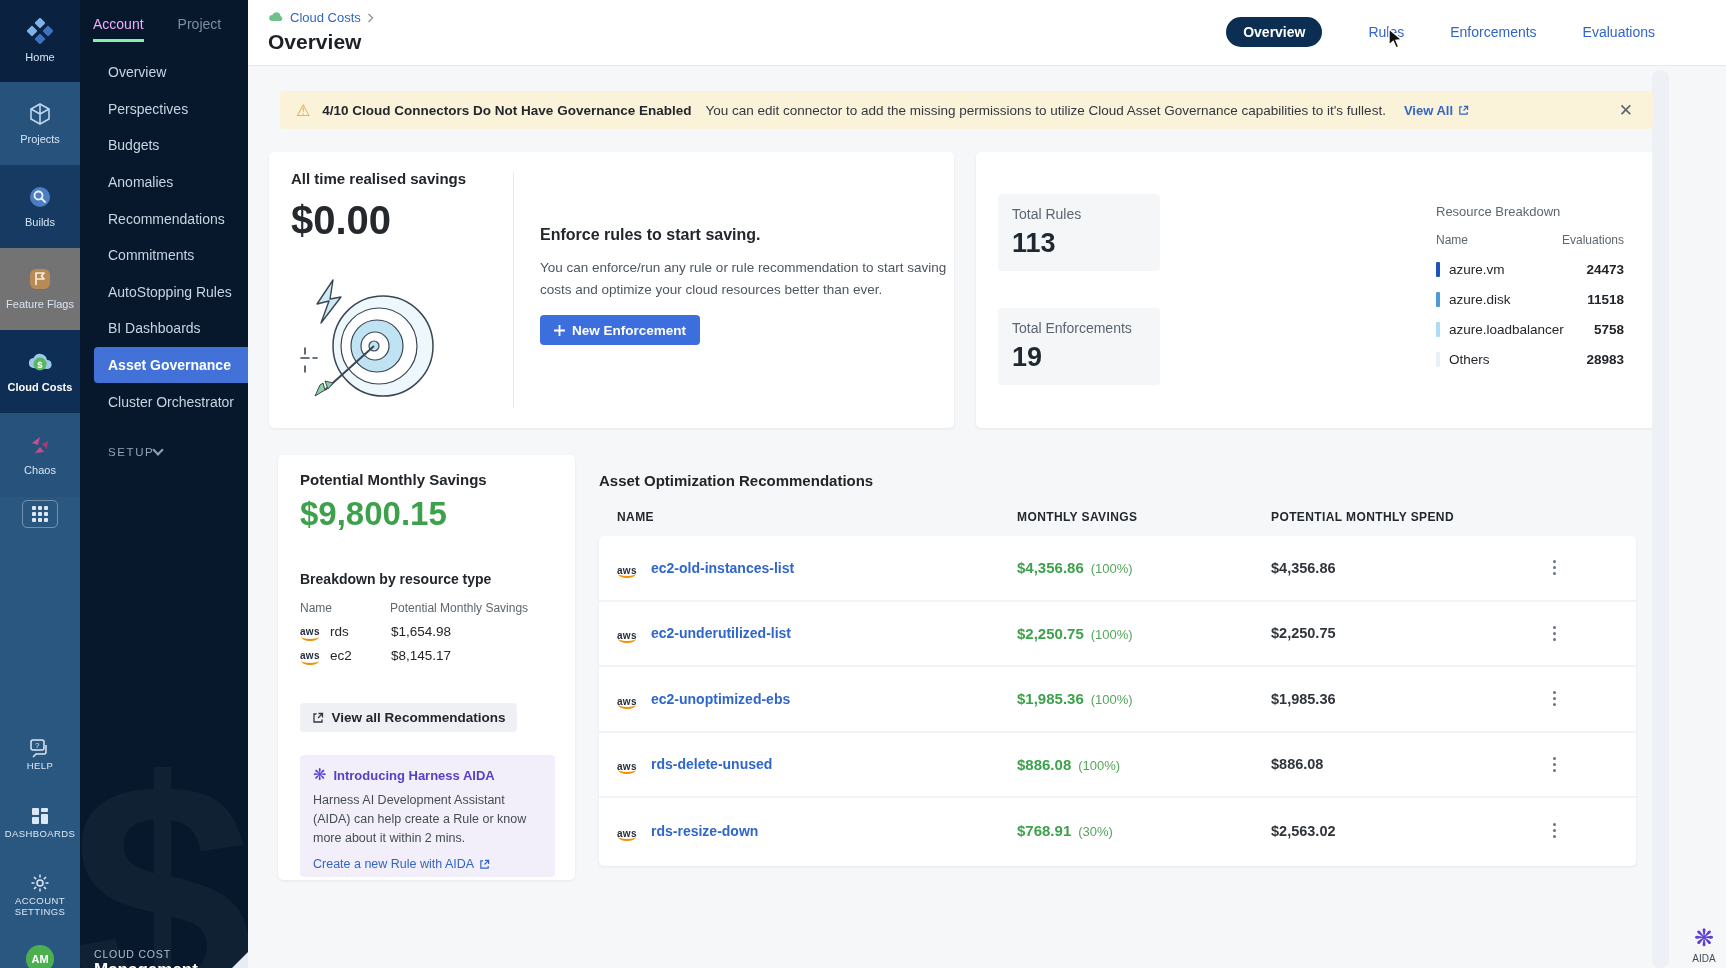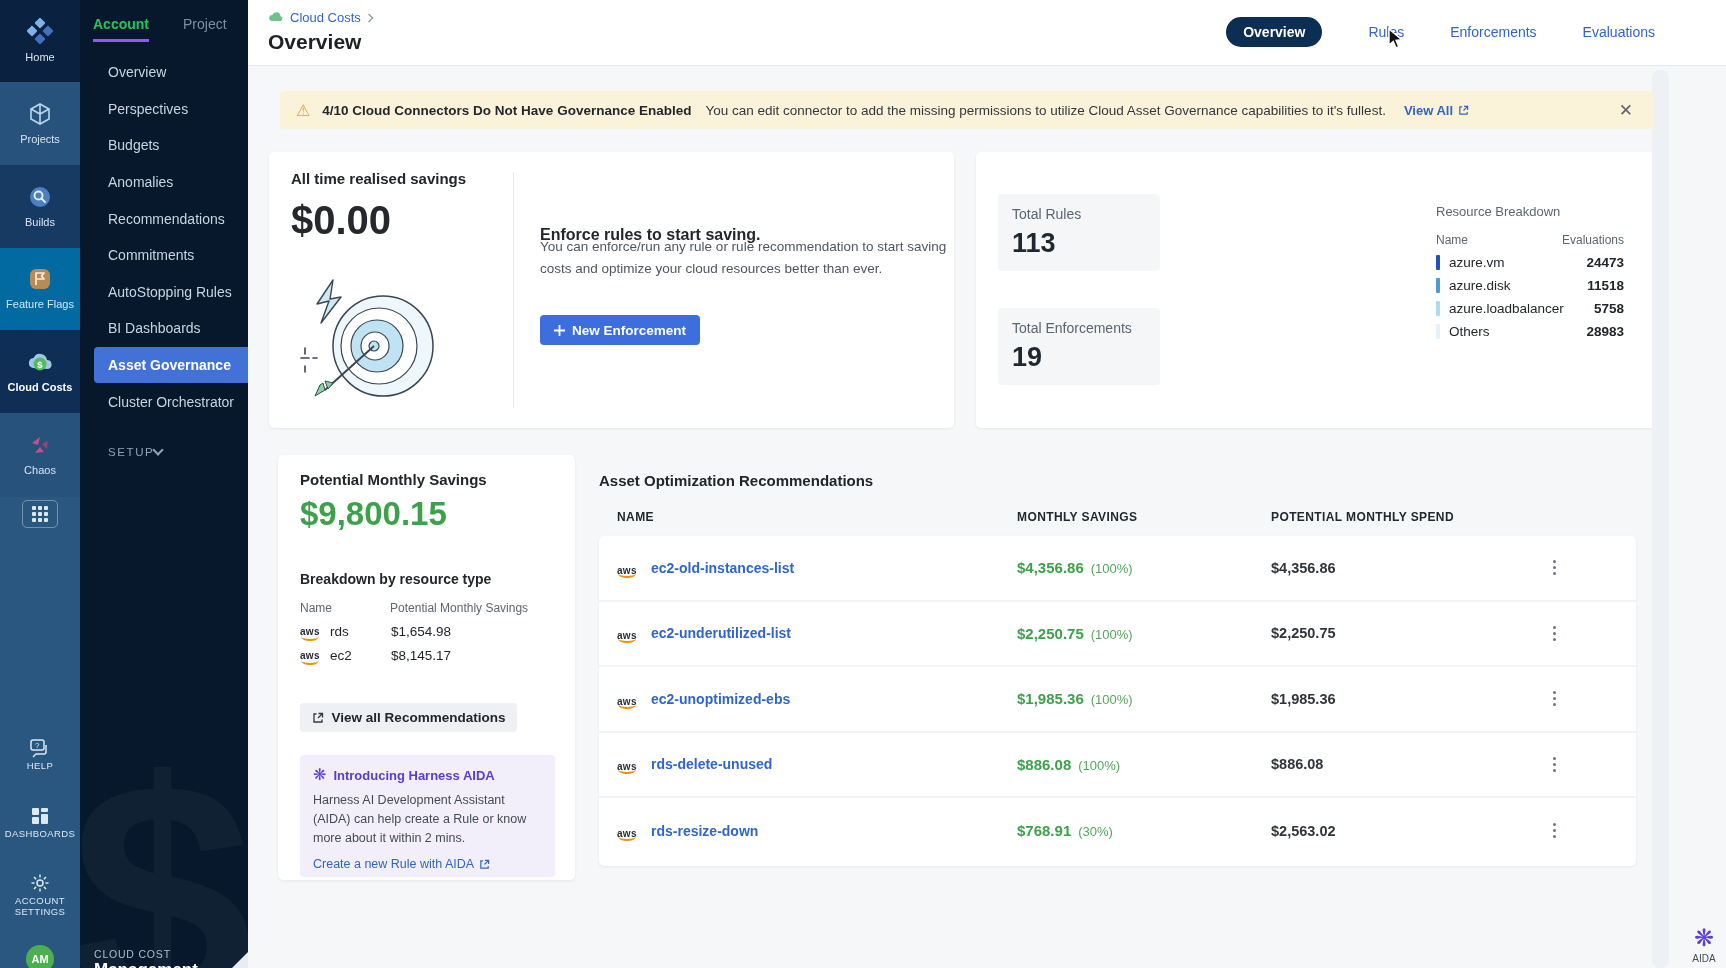--- a/index.html
+++ b/index.html
@@ -8,41 +8,41 @@
        font-family:"Liberation Sans","DejaVu Sans",sans-serif;background:#f6f7f9;}
 
   
   .rail{position:absolute;left:0;top:0;width:80px;height:968px;background:#29567e;z-index:30;}
   .rail-item{width:80px;display:flex;flex-direction:column;align-items:center;justify-content:center;
              color:#d7e4f2;font-size:11px;cursor:pointer;}
   .rail-item .lbl{margin-top:5px;text-align:center;line-height:1.15;}
   .ri-home{height:82px;background:#0b2140;}
   .ri-projects{height:83px;background:#26527c;}
   .ri-builds{height:83px;background:#173a63;}
-  .ri-ff{height:82px;background:#0369a1;}
+  .ri-ff{height:82px;background:#737373;}
   .ri-cc{height:83px;background:#0f2e55;}
   .ri-cc .lbl{color:#fff;font-weight:700;}
   .ri-chaos{height:84px;background:#26527c;}
   .rail-bottom{position:absolute;left:0;top:497px;bottom:0;width:80px;background:#2a577f;}
   .apps-box{position:absolute;left:22px;top:3px;width:36px;height:28px;border:1px solid rgba(255,255,255,.35);
             border-radius:5px;display:flex;align-items:center;justify-content:center;cursor:pointer;}
   .dotgrid{display:grid;grid-template-columns:repeat(3,4px);grid-gap:2px;}
   .dotgrid i{width:4px;height:4px;background:#dce8f4;border-radius:1px;}
   .rb-item{position:absolute;left:0;width:80px;display:flex;flex-direction:column;align-items:center;
            color:#dce8f4;font-size:9.5px;letter-spacing:.4px;cursor:pointer;text-align:center;}
   .rb-help{top:738px;} .rb-dash{top:806px;} .rb-settings{top:873px;}
   .avatar{position:absolute;left:26px;top:945px;width:28px;height:28px;border-radius:50%;
           background:#4caf50;color:#fff;font-size:11px;font-weight:700;display:flex;
           align-items:center;justify-content:center;cursor:pointer;}
 
   
   .sidebar{position:absolute;left:80px;top:0;width:168px;height:968px;background:#07182c;z-index:25;overflow:hidden;}
   .sb-tabs{display:flex;gap:34px;padding:16px 0 0 13px;font-size:14px;}
   .sb-tab{color:#7d8ea3;cursor:pointer;padding-bottom:7px;}
-  .sb-tab.active{color:#22c55e;font-weight:700;border-bottom:3px solid #8b5cf6;}
+  .sb-tab.active{color:#f0abfc;font-weight:400;border-bottom:3px solid #86efac;}
   .sb-list{position:absolute;top:54px;left:0;right:0;list-style:none;margin:0;padding:0;}
   .sb-list li{height:36.6px;display:flex;align-items:center;padding-left:28px;
               color:#c8d4e2;font-size:14px;cursor:pointer;}
   .sb-list li.active{background:#4272d7;color:#fff;margin-left:14px;padding-left:14px;border-radius:4px 0 0 4px;font-weight:600;}
   .sb-setup{position:absolute;top:446px;left:28px;right:27px;display:flex;align-items:center;
             justify-content:flex-start;color:#8ea2ba;font-size:11.5px;letter-spacing:1.6px;cursor:pointer;}
   .chev{width:8px;height:8px;border-right:2px solid #8ea2ba;border-bottom:2px solid #8ea2ba;
         transform:rotate(45deg);margin-top:-4px;}
   .sb-watermark{position:absolute;left:-10px;bottom:-120px;font-size:330px;font-weight:700;
                 color:rgba(255,255,255,.04);pointer-events:none;}
@@ -74,40 +74,40 @@
 
   .card{position:absolute;background:#fff;border-radius:5px;box-shadow:0 1px 3px rgba(25,40,60,.08);}
 
   
   .c-savings{left:269px;top:152px;width:685px;height:276px;}
   .cs-label{position:absolute;left:22px;top:18px;font-size:15px;font-weight:600;color:#22262b;}
   .cs-value{position:absolute;left:22px;top:46px;font-size:40px;font-weight:700;color:#25292e;}
   .cs-illus{position:absolute;left:26px;top:122px;}
   .cs-divider{position:absolute;left:244px;top:20px;bottom:20px;width:1px;background:#e8eaee;}
   .cs-cta-title{position:absolute;left:271px;top:74px;font-size:16px;font-weight:700;color:#23272d;}
-  .cs-cta-body{position:absolute;left:271px;top:84px;width:420px;font-size:13.5px;color:#4f5662;line-height:1.6;}
+  .cs-cta-body{position:absolute;left:271px;top:105px;width:420px;font-size:13.5px;color:#4f5662;line-height:1.6;}
   .btn-primary{position:absolute;left:271px;top:163px;height:30px;padding:0 14px;border:none;border-radius:4px;
                background:#3c6fdd;color:#fff;font-size:13.5px;font-weight:700;display:flex;align-items:center;
                gap:7px;cursor:pointer;font-family:inherit;}
 
   
   .c-stats{left:976px;top:152px;width:684px;height:276px;}
   .stat-box{position:absolute;left:22px;width:162px;background:#f5f6f8;border-radius:4px;padding:12px 14px;}
   .stat-box .sl{font-size:14px;color:#5b6570;}
   .stat-box .sv{font-size:27px;font-weight:700;color:#1f2730;margin-top:6px;}
   .sb1{top:42px;} .sb2{top:156px;}
   .donut{position:absolute;left:237px;top:48px;width:178px;height:178px;border-radius:50%;}
   .donut .hole{position:absolute;left:35px;top:35px;width:108px;height:108px;border-radius:50%;background:#fff;
                display:flex;flex-direction:column;align-items:center;justify-content:center;}
   .donut .dl{font-size:13.5px;font-weight:700;color:#22262b;}
   .donut .dv{font-size:27px;font-weight:700;color:#1f2730;margin-top:2px;}
   .legend{position:absolute;left:460px;top:52px;width:188px;}
   .lg-title{font-size:13px;color:#5d6770;}
   .lg-head{display:flex;justify-content:space-between;font-size:12px;color:#5d6770;margin-top:14px;}
-  .lg-row{display:flex;align-items:center;margin-top:8px;font-size:13.5px;}
+  .lg-row{display:flex;align-items:center;margin-top:15px;font-size:13.5px;}
   .lg-row .chip{width:4px;height:15px;border-radius:1px;margin-right:9px;flex:0 0 auto;}
   .lg-row .nm{color:#22262b;}
   .lg-row .val{margin-left:auto;font-weight:700;color:#22262b;}
 
   
   .c-potential{left:278px;top:455px;width:297px;height:425px;}
   .pt-title{position:absolute;left:22px;top:16px;font-size:15px;font-weight:600;color:#22262b;}
   .pt-value{position:absolute;left:22px;top:40px;font-size:33px;font-weight:700;color:#3da14b;}
   .pt-bd-title{position:absolute;left:22px;top:116px;font-size:14px;font-weight:600;color:#22262b;}
   .pt-head{position:absolute;left:22px;top:146px;display:flex;font-size:12px;color:#5d6770;}

